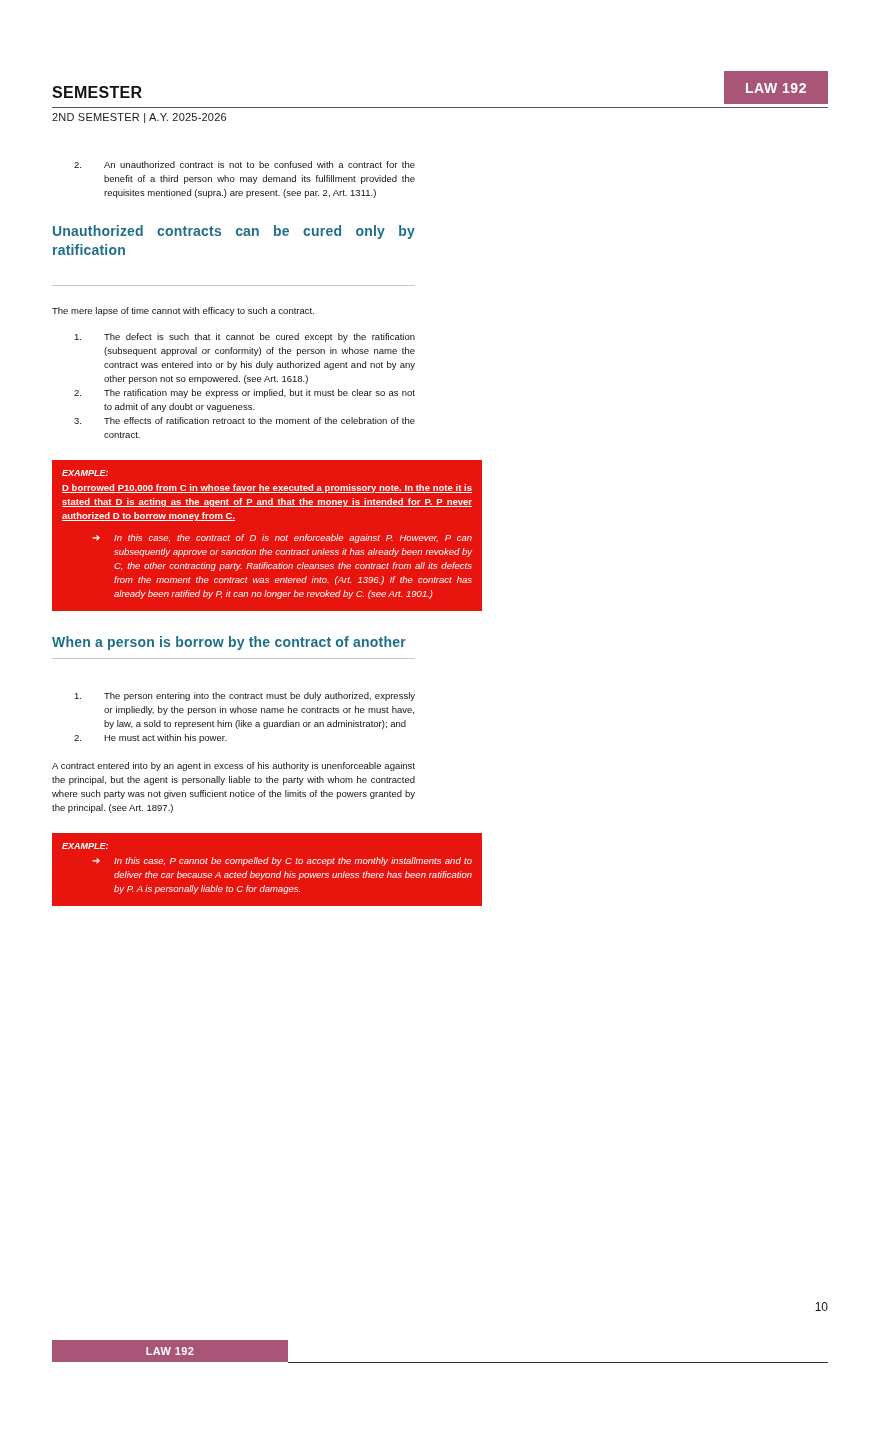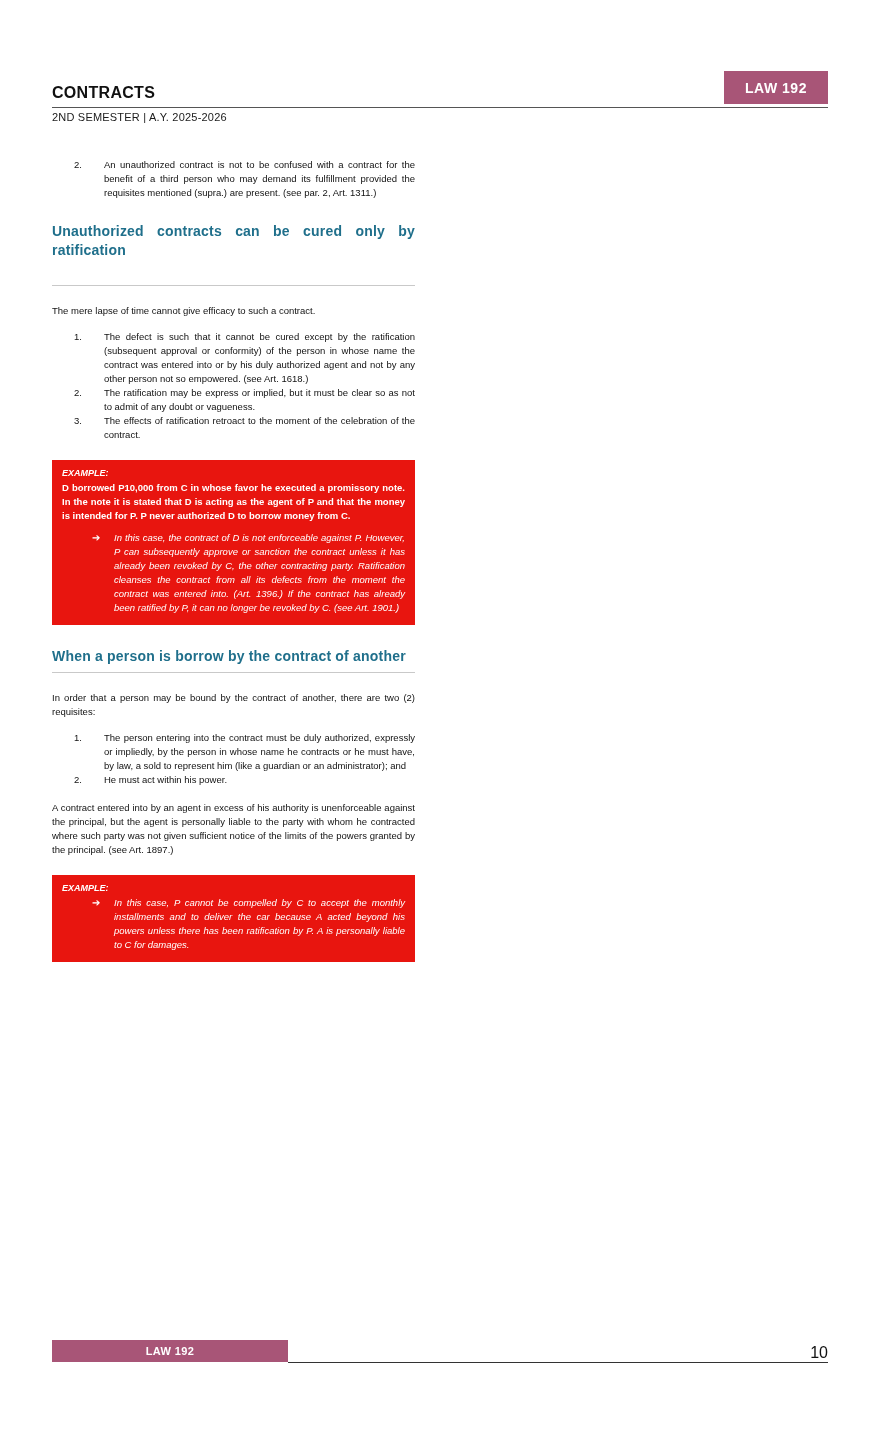--- a/index.html
+++ b/index.html
@@ -125,33 +125,34 @@
     background: #c9c9c9;
     margin-top: 6px;
   }
 
   
   .example-box {
     background: #e8150f;
     color: #ffffff;
     padding: 8px 10px 10px 10px;
     box-sizing: border-box;
-    width: 363px;
+    width: 430px;
   }
   .example-label {
     font-size: 9px;
     font-style: italic;
     font-weight: bold;
     margin-bottom: 3px;
   }
   .example-lead {
     font-size: 9.5px;
     font-weight: bold;
     line-height: 14px;
     text-align: justify;
+    text-decoration: underline;
     margin: 0 0 8px 0;
   }
   .example-sub {
     position: relative;
     padding-left: 52px;
     font-size: 9.5px;
     font-style: italic;
     line-height: 14px;
     text-align: justify;
   }
@@ -183,58 +184,58 @@
     position: absolute;
     left: 288px;
     top: 1362px;
     width: 540px;
     height: 1px;
     background: #333;
   }
   .footer-page {
     position: absolute;
     left: 780px;
-    top: 1344px;
+    top: 1300px;
     width: 48px;
     text-align: right;
-    font-size: 16px;
+    font-size: 12px;
     color: #111;
   }
   .spacer-12 { height: 12px; }
   .spacer-14 { height: 14px; }
   .spacer-18 { height: 18px; }
   .spacer-22 { height: 22px; }
 </style>
 </head>
 <body>
 
 <div class="page">
 
   <div class="header-badge">LAW 192</div>
-  <div class="header-title">CONTRACTS</div>
+  <div class="header-title">SEMESTER</div>
   <div class="header-rule"></div>
   <div class="header-sub">2ND SEMESTER | A.Y. 2025-2026</div>
 
   <div class="content">
 
     <ul class="numlist">
       <li>
         <span class="num">2.</span>
         <span>An unauthorized contract is not to be confused with a contract for the benefit of a third person who may demand its fulfillment provided the requisites mentioned (supra.) are present. (see par. 2, Art. 1311.)</span>
       </li>
     </ul>
 
     <div class="spacer-22"></div>
 
     <div class="h2 spread">Unauthorized contracts can be cured only by ratification</div>
     <div class="h2-rule"></div>
 
     <div class="spacer-18"></div>
 
-    <p class="para">The mere lapse of time cannot give efficacy to such a contract.</p>
+    <p class="para">The mere lapse of time cannot with efficacy to such a contract.</p>
 
     <div class="spacer-12"></div>
 
     <ul class="numlist">
       <li>
         <span class="num">1.</span>
         <span>The defect is such that it cannot be cured except by the ratification (subsequent approval or conformity) of the person in whose name the contract was entered into or by his duly authorized agent and not by any other person not so empowered. (see Art. 1618.)</span>
       </li>
       <li>
         <span class="num">2.</span>
@@ -257,21 +258,20 @@
       </div>
     </div>
 
     <div class="spacer-22"></div>
 
     <div class="h2">When a person is borrow by the contract of another</div>
     <div class="h2-rule"></div>
 
     <div class="spacer-18"></div>
 
-    <p class="para">In order that a person may be bound by the contract of another, there are two (2) requisites:</p>
 
     <div class="spacer-12"></div>
 
     <ul class="numlist">
       <li>
         <span class="num">1.</span>
         <span>The person entering into the contract must be duly authorized, expressly or impliedly, by the person in whose name he contracts or he must have, by law, a sold to represent him (like a guardian or an administrator); and</span>
       </li>
       <li>
         <span class="num">2.</span>

